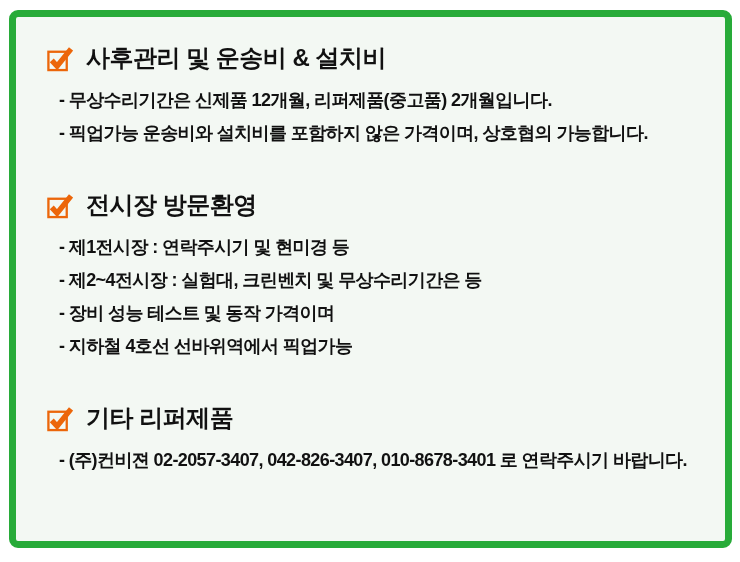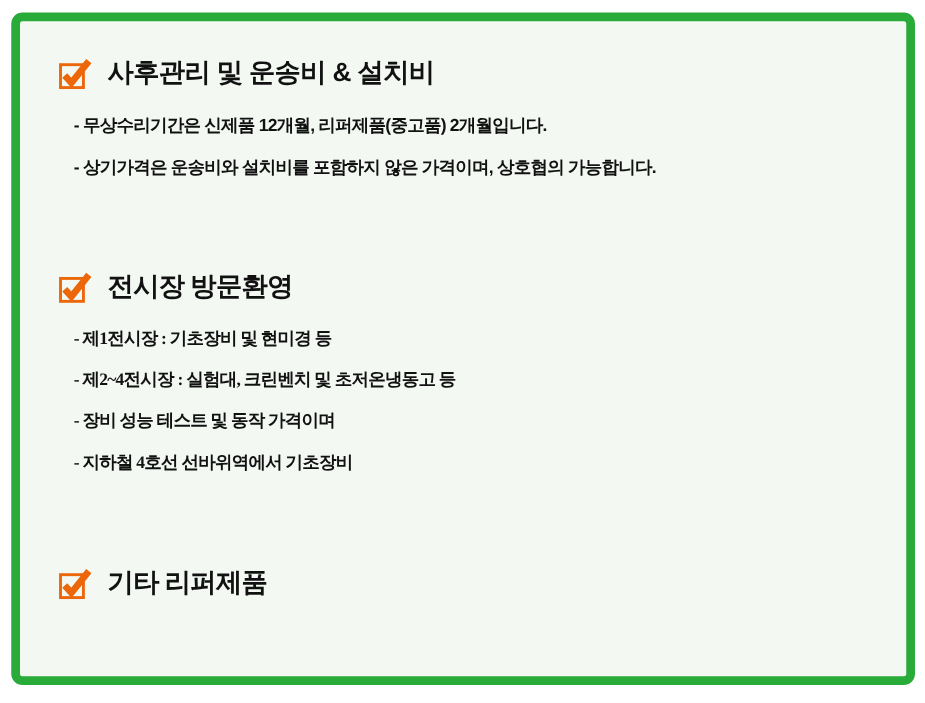--- a/index.html
+++ b/index.html
@@ -22,88 +22,91 @@
     top: 10px;
     width: 723px;
     height: 538px;
     box-sizing: border-box;
     background: #f3f8f3;
     border: 7px solid #28ab39;
     border-radius: 9px;
     padding: 26px 8px 0 30px;
   }
   .section { margin: 0; }
-  .section + .section { margin-top: 64px; font-family: Liberation Serif, serif; }
+  .section + .section { margin-top: 40px; }
   .section-3 { margin-top: 34px; }
   .section-header {
     display: flex;
     align-items: center;
     gap: 13px;
     height: 30px;
   }
   .checkbox-icon {
     width: 27px;
     height: 27px;
     flex: 0 0 auto;
     display: block;
   }
   .section-title {
-    font-size: 21px;
+    font-size: 24px;
     letter-spacing: -0.5px;
     white-space: nowrap;
   }
   .section-items {
     margin-top: 11px;
     padding-left: 13px;
   }
   .notice-item {
-    font-size: 14px;
+    font-size: 18px;
     line-height: 33px;
     letter-spacing: -0.6px;
     white-space: nowrap;
   }
 </style>
 </head>
 <body>
 
 <div class="notice-card">
 
   <div class="section">
     <div class="section-header">
       <svg class="checkbox-icon" viewBox="0 0 28 28" aria-hidden="true">
         <rect x="2.5" y="7" width="19" height="19" fill="none" stroke="#ec660a" stroke-width="2.4"></rect>
         <path d="M6 16 L11.5 22 L26 4" fill="none" stroke="#ec660a" stroke-width="5.6" stroke-linejoin="miter"></path>
       </svg>
       <span class="section-title">사후관리 및 운송비 &amp; 설치비</span>
     </div>
     <div class="section-items">
       <div class="notice-item">- 무상수리기간은 신제품 12개월, 리퍼제품(중고품) 2개월입니다.</div>
-      <div class="notice-item">- 상기가격은 운송비와 설치비를 포함하지 않은 가격이며, 상호협의 가능합니다.</div>
+      <div class="notice-item">- 픽업가능 운송비와 설치비를 포함하지 않은 가격이며, 상호협의 가능합니다.</div>
     </div>
   </div>
 
   <div class="section">
     <div class="section-header">
       <svg class="checkbox-icon" viewBox="0 0 28 28" aria-hidden="true">
         <rect x="2.5" y="7" width="19" height="19" fill="none" stroke="#ec660a" stroke-width="2.4"></rect>
         <path d="M6 16 L11.5 22 L26 4" fill="none" stroke="#ec660a" stroke-width="5.6" stroke-linejoin="miter"></path>
       </svg>
       <span class="section-title">전시장 방문환영</span>
     </div>
     <div class="section-items">
-      <div class="notice-item">- 제1전시장 : 기초장비 및 현미경 등</div>
-      <div class="notice-item">- 제2~4전시장 : 실험대, 크린벤치 및 초저온냉동고 등</div>
+      <div class="notice-item">- 제1전시장 : 연락주시기 및 현미경 등</div>
+      <div class="notice-item">- 제2~4전시장 : 실험대, 크린벤치 및 무상수리기간은 등</div>
       <div class="notice-item">- 장비 성능 테스트 및 동작 가격이며</div>
-      <div class="notice-item">- 지하철 4호선 선바위역에서 기초장비</div>
+      <div class="notice-item">- 지하철 4호선 선바위역에서 픽업가능</div>
     </div>
   </div>
 
   <div class="section section-3">
     <div class="section-header">
       <svg class="checkbox-icon" viewBox="0 0 28 28" aria-hidden="true">
         <rect x="2.5" y="7" width="19" height="19" fill="none" stroke="#ec660a" stroke-width="2.4"></rect>
         <path d="M6 16 L11.5 22 L26 4" fill="none" stroke="#ec660a" stroke-width="5.6" stroke-linejoin="miter"></path>
       </svg>
       <span class="section-title">기타 리퍼제품</span>
     </div>
+    <div class="section-items">
+      <div class="notice-item">- (주)컨비젼 02-2057-3407, 042-826-3407, 010-8678-3401 로 연락주시기 바랍니다.</div>
+    </div>
   </div>
 
 </div>
 
 </body></html>

